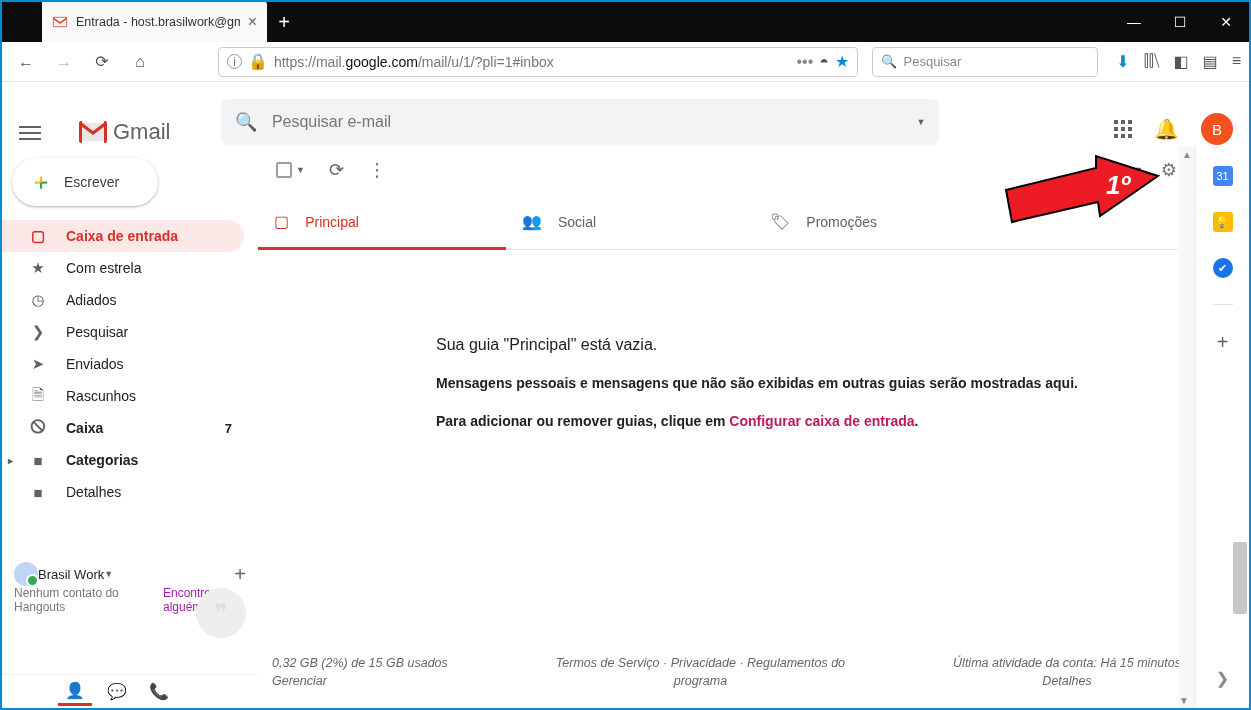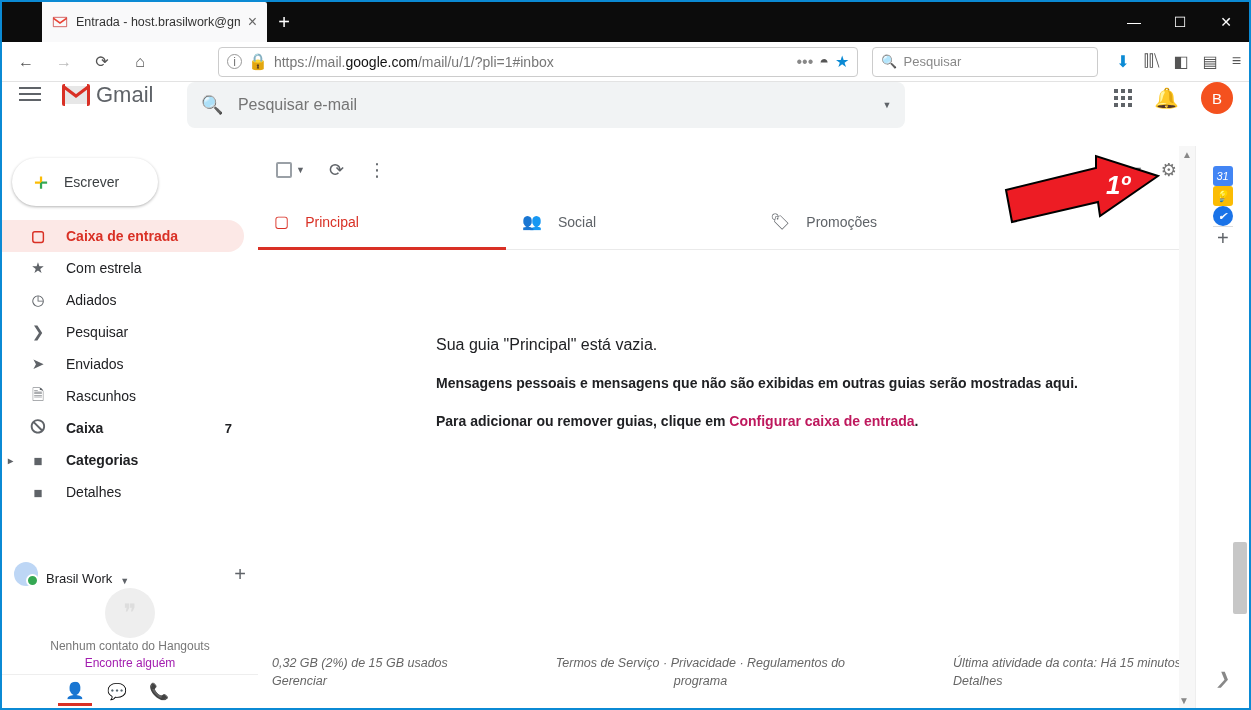--- a/index.html
+++ b/index.html
@@ -23,21 +23,21 @@
 .url-field { flex: 1; height: 30px; border: 1px solid #ccc; border-radius: 4px; display: flex; align-items: center; padding: 0 8px; gap: 6px; max-width: 660px; margin-left: 56px; }
 .url-text { font-size: 14px; color: #777; flex: 1; }
 .url-text b { color: #111; font-weight: normal; }
 .lock { color: #3fa93f; }
 .info-i { font-size: 12px; border: 1px solid #999; border-radius: 50%; width: 15px; height: 15px; display: inline-flex; align-items: center; justify-content: center; color: #777; }
 .search-field { width: 226px; height: 30px; border: 1px solid #ccc; border-radius: 4px; display: flex; align-items: center; padding: 0 8px; gap: 6px; color: #888; font-size: 13px; margin-left: 8px; }
 .addr-icons { display: flex; gap: 14px; margin-left: 12px; color: #555; }
 .addr-icons span { font-size: 16px; }
 
 
-.gheader { height: 64px; display: flex; align-items: flex-start; padding: 0 16px; gap: 16px; border-bottom: 1px solid rgba(0,0,0,0); }
+.gheader { height: 64px; display: flex; align-items: flex-end; padding: 0 16px; gap: 33px; border-bottom: 1px solid rgba(0,0,0,0); }
 .menu-icon { width: 24px; height: 24px; display: flex; flex-direction: column; justify-content: space-around; padding: 3px 1px; cursor: pointer; }
 .menu-icon div { height: 2px; background: #5f6368; }
 .gmail-logo { display: flex; align-items: center; gap: 6px; font-size: 22px; color: #5f6368; margin-left: 4px; }
 .gmail-search { flex: 0 0 718px; height: 46px; background: #f1f3f4; border-radius: 8px; display: flex; align-items: center; padding: 0 14px; gap: 14px; margin-left: 18px; color: #5f6368; }
 .gmail-search input { border: none; background: transparent; font-size: 16px; flex: 1; outline: none; color: #0f172a; }
 .gheader-right { margin-left: auto; display: flex; align-items: center; gap: 22px; }
 .apps-grid { width: 18px; height: 18px; display: grid; grid-template-columns: repeat(3,4px); grid-template-rows: repeat(3,4px); gap: 3px; }
 .apps-grid div { background: #5f6368; }
 .bell { color: #9aa0a6; font-size: 20px; }
 .avatar { width: 32px; height: 32px; border-radius: 50%; background: #f4511e; color: #fff; display: flex; align-items: center; justify-content: center; font-size: 15px; }
@@ -52,25 +52,25 @@
 .nav-list { list-style: none; }
 .nav-item { height: 32px; display: flex; align-items: center; padding: 0 12px 0 26px; gap: 18px; font-size: 14px; color: #202124; border-top-right-radius: 16px; border-bottom-right-radius: 16px; margin-right: 14px; cursor: pointer; position: relative; }
 .nav-item.active { background: #fce8e6; color: #d93025; font-weight: bold; }
 .nav-item .ic { width: 20px; color: #5f6368; font-size: 15px; display: inline-flex; align-items: center; justify-content: center; }
 .nav-item.active .ic { color: #d93025; }
 .nav-item.bold { font-weight: bold; }
 .nav-item .count { margin-left: auto; font-size: 13px; }
 .nav-item .exp { position: absolute; left: 6px; color: #5f6368; font-size: 10px; }
 
 .hangouts { margin-top: auto; padding: 8px 12px 4px; }
-.hangouts-user { display: flex; align-items: flex-end; gap: 8px; font-size: 13px; color: #202124; margin-top: 11px; }
+.hangouts-user { display: flex; align-items: center; font-size: 13px; color: #202124; margin-top: 11px; }
 .hu-avatar { width: 24px; height: 24px; border-radius: 50%; background: #bdd6f5; position: relative; }
 .hu-avatar::after { content: ''; position: absolute; bottom: -1px; right: -1px; width: 9px; height: 9px; background: #34a853; border: 2px solid #fff; border-radius: 50%; }
 .hangouts-user .add { margin-left: auto; color: #5f6368; font-size: 20px; }
-.hangouts-body { height: 84px; display: flex; flex-direction: column; align-items: center; justify-content: flex-end; color: #777; font-size: 12px; gap: 3px; position: relative; }
+.hangouts-body { height: 84px; display: flex; flex-direction: row; align-items: flex-start; justify-content: flex-end; color: #777; font-size: 12px; gap: 3px; position: relative; }
 .hg-quote { width: 50px; height: 50px; border-radius: 50%; background: #eee; color: #ddd; display: flex; align-items: center; justify-content: center; font-size: 24px; position: absolute; top: 2px; }
 .hangouts-link { color: #a21caf; font-size: 12px; }
 .scroll-vis { position: absolute; right: 2px; top: 540px; width: 14px; height: 72px; background: #c7c7c7; border-radius: 2px; }
 .hangouts-tabs { height: 34px; border-top: 1px solid #eee; display: flex; gap: 8px; padding-left: 56px; align-items: center; }
 .ht-tab { width: 34px; height: 28px; display: flex; align-items: center; justify-content: center; color: #888; font-size: 16px; }
 .ht-tab.active { border-bottom: 3px solid #d93025; color: #202124; }
 
 
 .content { flex: 1; display: flex; }
 .mail-pane { flex: 1; display: flex; flex-direction: column; position: relative; }
@@ -91,24 +91,24 @@
 .tab-ic { font-size: 16px; }
 
 .empty { padding: 86px 40px 20px 178px; max-width: 880px; }
 .empty h3 { font-size: 16px; font-weight: normal; color: #202124; margin-bottom: 18px; }
 .empty p { font-size: 14px; color: #202124; line-height: 22px; margin-bottom: 16px; font-weight: bold; }
 .empty a { color: #be185d; text-decoration: none; }
 
 .footer { margin-top: auto; padding: 18px 14px; display: flex; justify-content: space-between; font-size: 12.5px; color: #666; }
 .footer a { color: #666; text-decoration: none; }
 .footer-col { max-width: 320px; line-height: 18px; font-style: italic; }
-.footer-col.r { text-align: left; }
-
-
-.sidepanel { width: 54px; border-left: 1px solid #eee; display: flex; flex-direction: column; align-items: center; padding-top: 20px; position: relative; font-style: italic; }
+.footer-col.r { text-align: center; }
+
+
+.sidepanel { width: 54px; border-left: 1px solid #eee; display: flex; flex-direction: column; align-items: center; padding-top: 20px; gap: 26px; position: relative; }
 .sp-icon { width: 20px; height: 20px; border-radius: 3px; display: flex; align-items: center; justify-content: center; font-size: 11px; color: #fff; }
 .sp-cal { background: #4285f4; }
 .sp-keep { background: #fbbc04; }
 .sp-tasks { background: #1a73e8; border-radius: 50%; }
 .sp-divider { width: 20px; height: 1px; background: #ddd; }
 .sp-plus { color: #5f6368; font-size: 20px; }
 .sp-collapse { position: absolute; bottom: 20px; color: #888; font-size: 16px; }
 
 
 .scroll-track { position: absolute; right: 0; top: 0; bottom: 0; width: 16px; background: #f7f7f7; }

